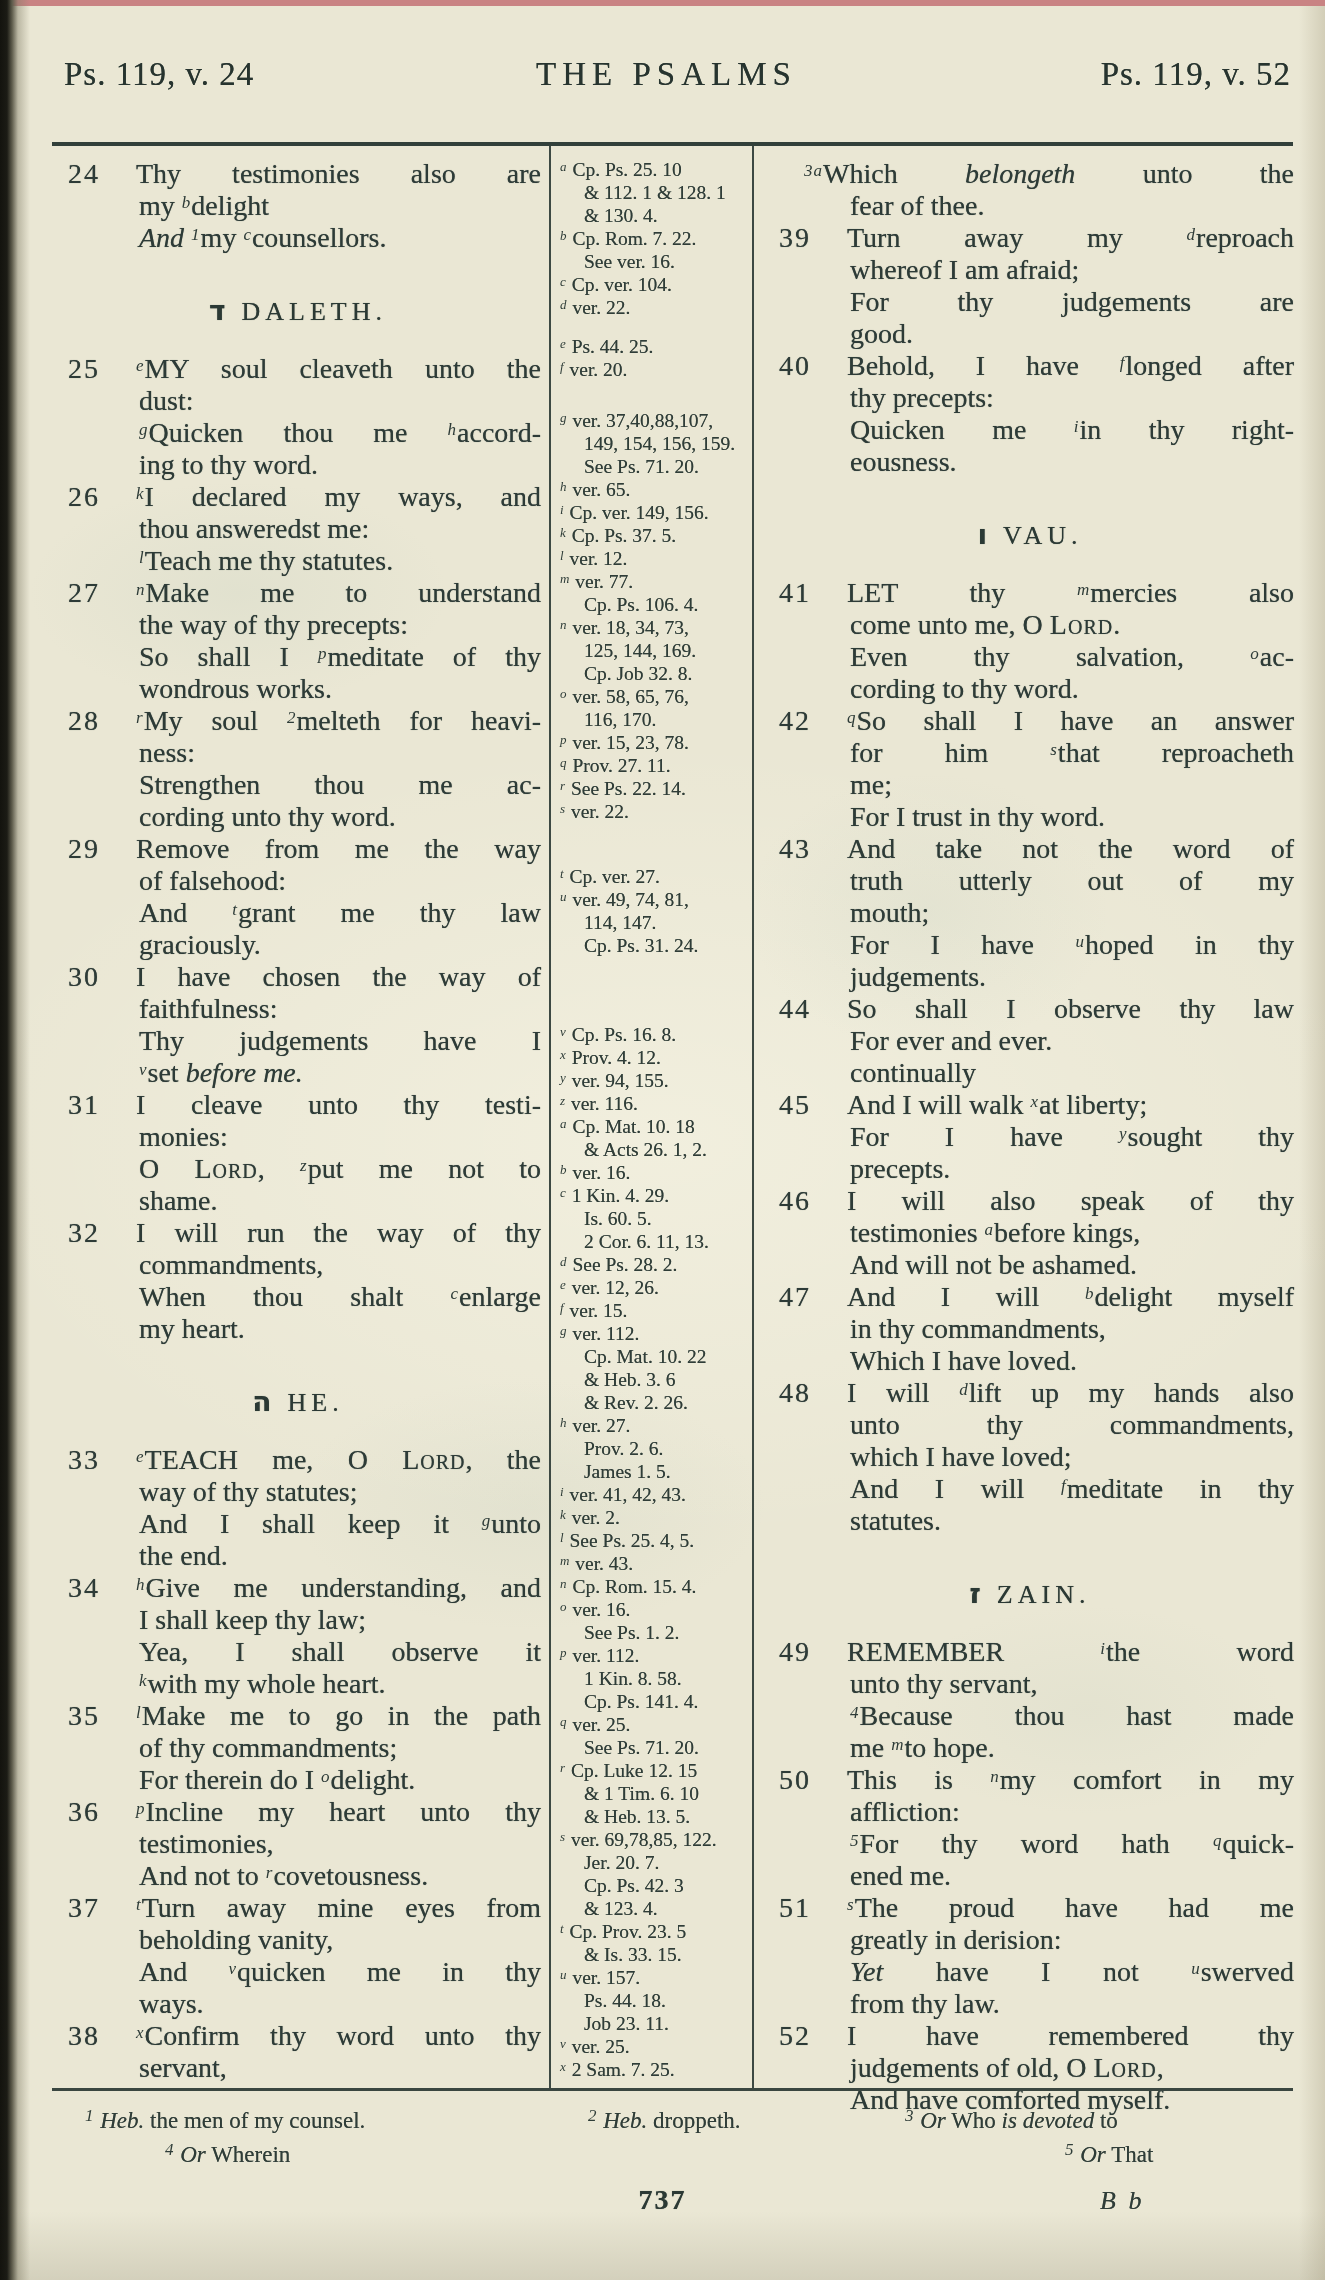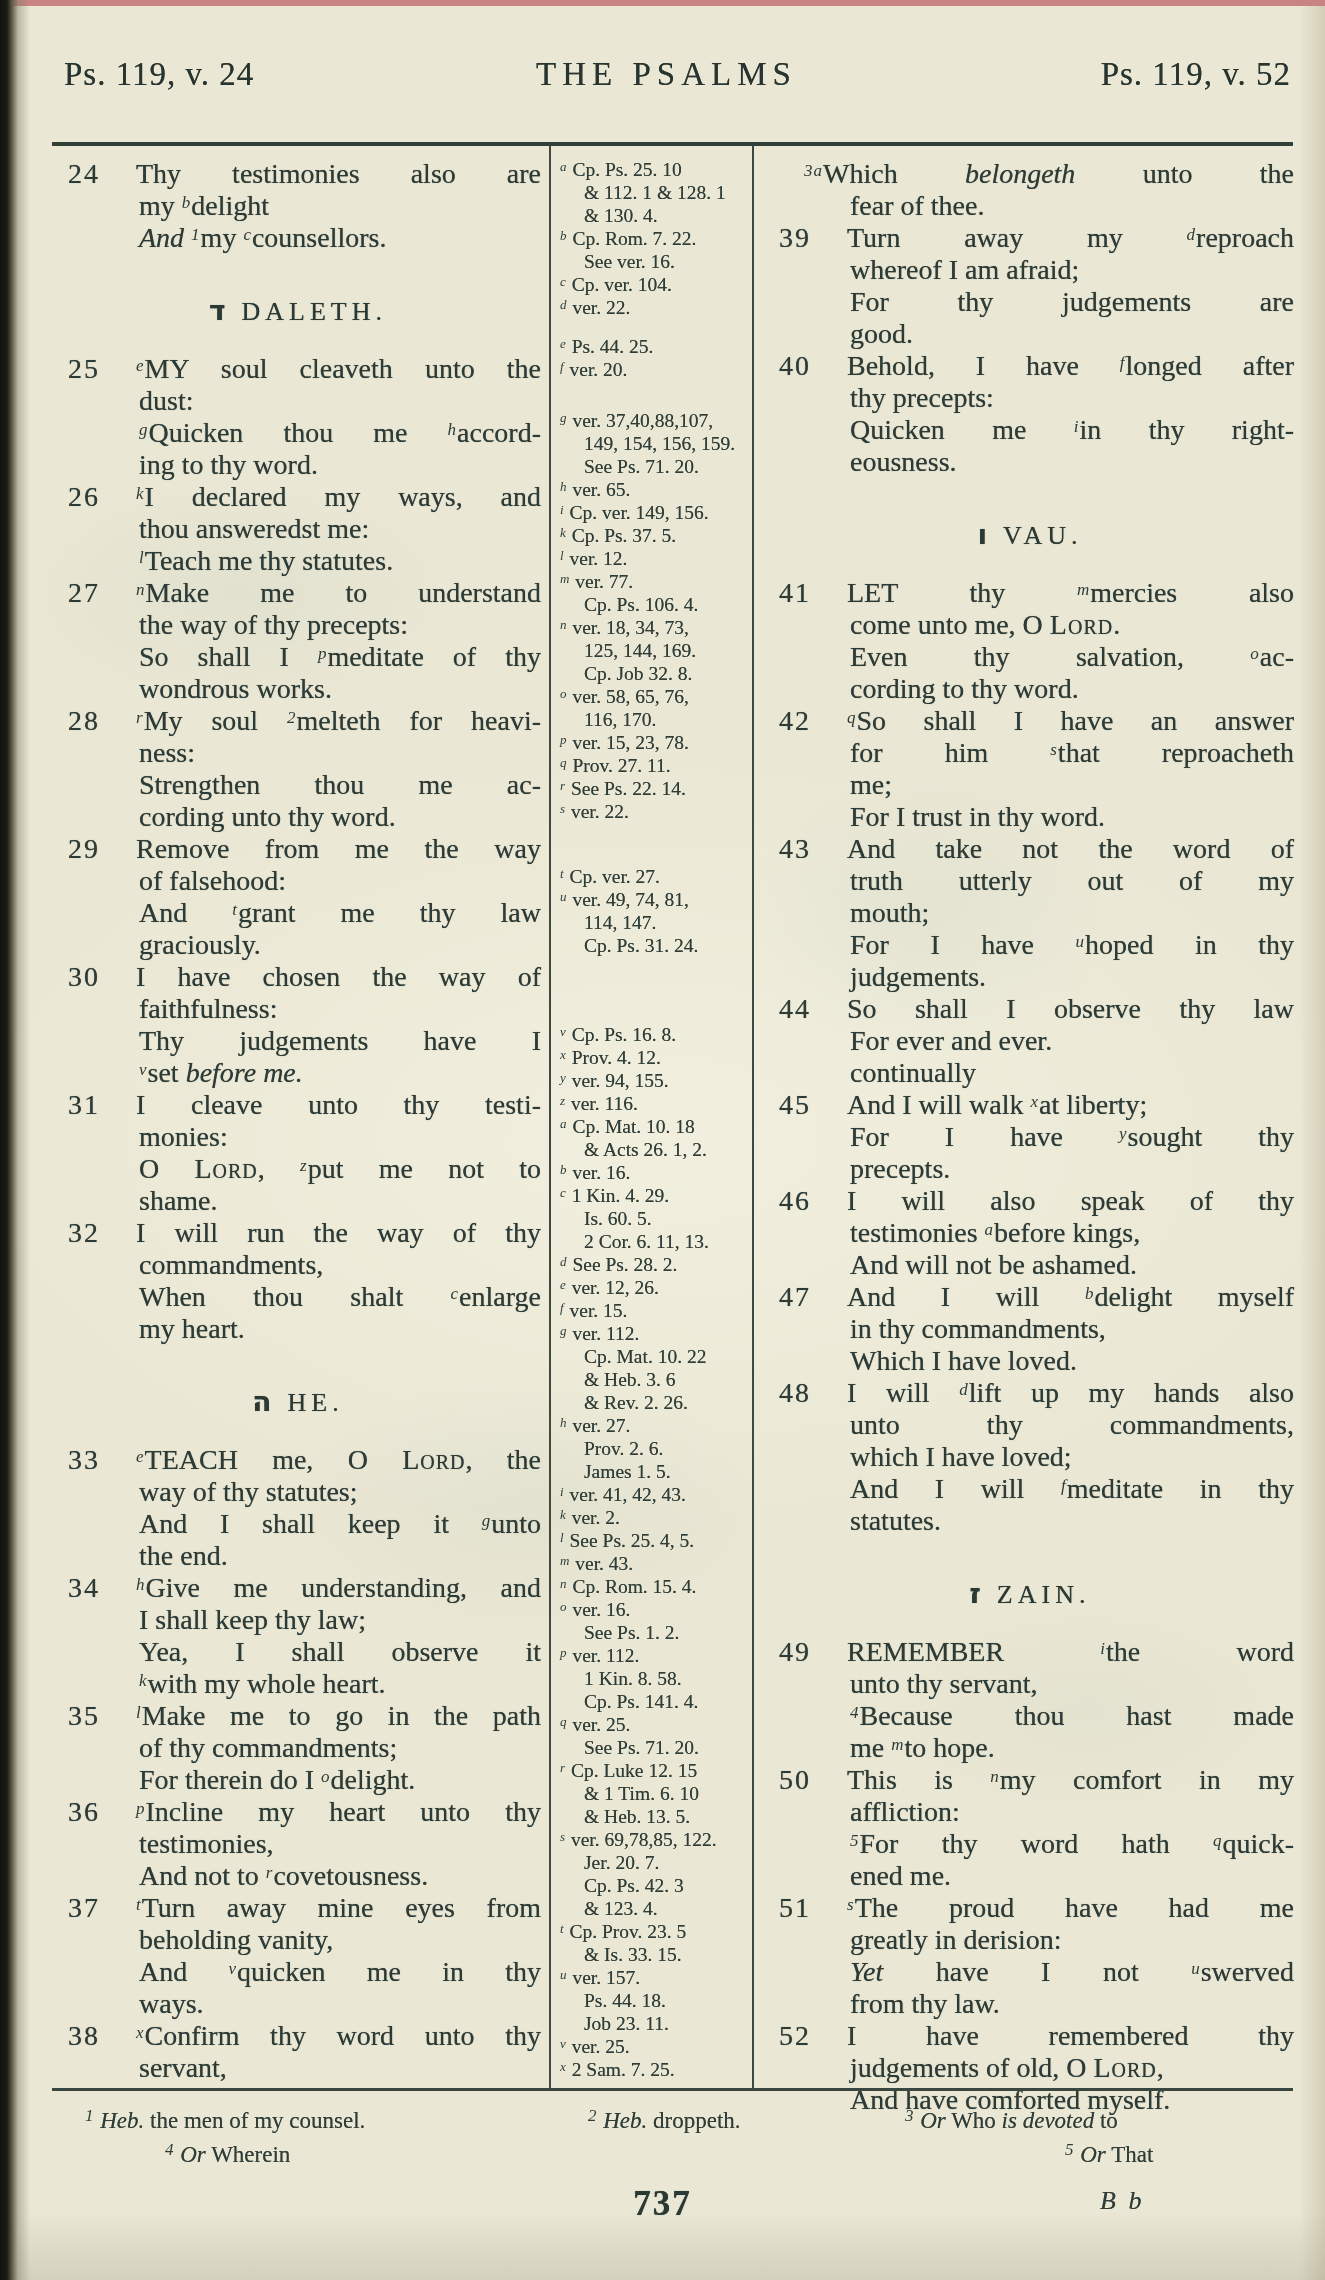--- a/index.html
+++ b/index.html
@@ -75,21 +75,21 @@
   
   .fn { position:absolute; font-size:23px; color:#2f3d38; text-shadow:0 0 0.5px rgba(47,61,56,0.7);
         white-space:nowrap; }
   .fn-0 { left:85px;  top:2108px; }
   .fn-1 { left:588px; top:2108px; }
   .fn-2 { left:905px; top:2108px; }
   .fn-3 { left:165px; top:2142px; }
   .fn-4 { left:1065px; top:2142px; }
 
   .page-number { position:absolute; left:0; right:0; top:2184px; text-align:center;
-        font-size:35px; font-weight:bold; letter-spacing:2px; color:#2b3934;
+        font-size:28px; font-weight:bold; letter-spacing:2px; color:#2b3934;
         text-shadow:0 0 0.7px rgba(43,57,52,0.8); }
   .signature { position:absolute; left:1100px; top:2186px; font-size:26px; color:#2f3d38;
         letter-spacing:3px; text-shadow:0 0 0.5px rgba(47,61,56,0.7);font-style:italic; }
 </style>
 </head>
 <body>
 
 <div class="page">
   <div class="edge-top"></div>
   <div class="edge-left"></div>

